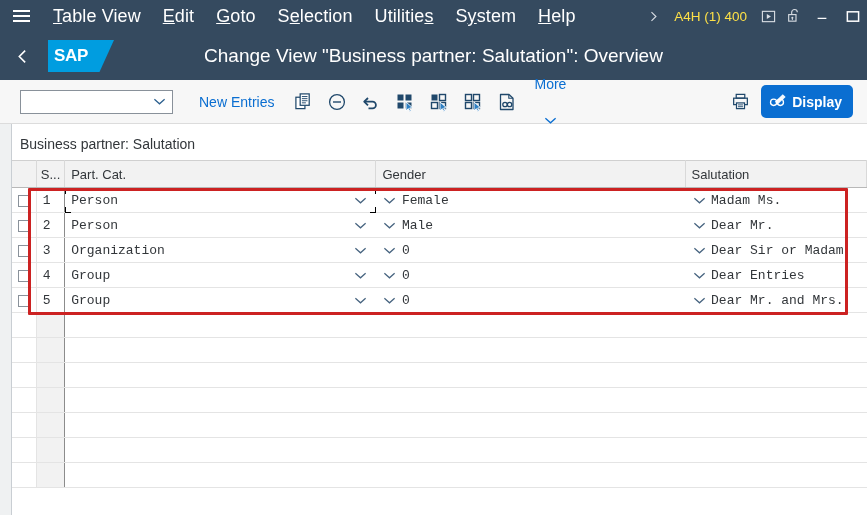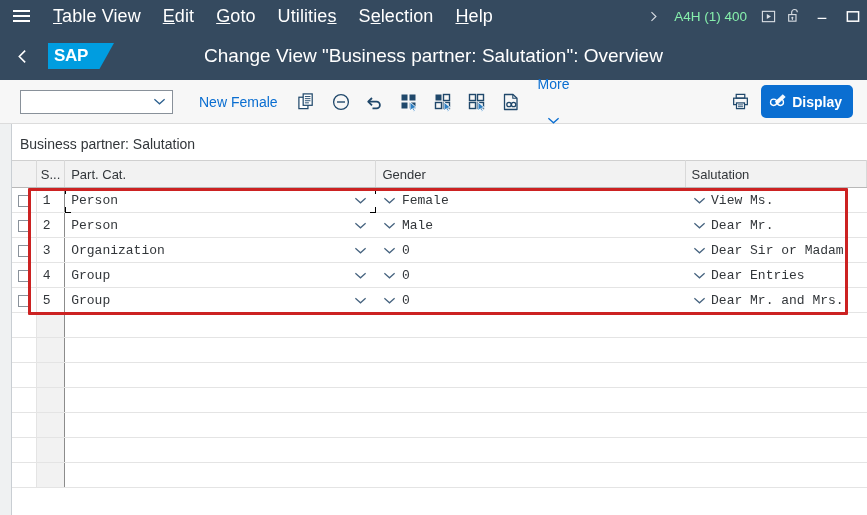--- a/index.html
+++ b/index.html
@@ -30,21 +30,21 @@
   }
   .menu-item u { text-decoration: underline; text-underline-offset: 1px; }
   .menu-right {
     position: absolute; right: 0; top: 0; height: 32px;
     display: flex; align-items: center; gap: 0px;
   }
   .chev-right {
     width: 26px; height: 32px; display: flex; align-items: center; justify-content: center;
     cursor: pointer;
   }
-  .sysid { font-size: 13.5px; padding: 0 8px; white-space: nowrap; color:#86efac; }
+  .sysid { font-size: 13.5px; padding: 0 8px; white-space: nowrap; color:#fde047; }
   .sq-btn {
     width: 26px; height: 32px; display: flex; align-items: center; justify-content: center;
     cursor: pointer;
   }
   .win-btn {
     width: 30px; height: 32px; display: flex; align-items: center; justify-content: center;
     cursor: pointer; color: #fff;
   }
 
   
@@ -54,21 +54,21 @@
   }
   .back-btn {
     width: 44px; height: 48px; display:flex; align-items:center; justify-content:center;
     cursor: pointer;
   }
   .sap-logo {
     width: 66px; height: 26px; position: relative; margin-left: 4px;
     display:flex; align-items:center;
   }
   .sap-logo .shape {
-    width: 66px; height: 26px; background: #009de0;
+    width: 66px; height: 32px; background: #009de0;
     clip-path: polygon(0 0, 100% 0, 78% 100%, 0 100%);
     display: flex; align-items: center;
   }
   .sap-logo .txt {
     color: #fff; font-weight: bold; font-size: 17px; letter-spacing: -0.3px;
     padding-left: 6px; font-family: "Liberation Sans", sans-serif;
   }
   .shell-title {
     position: absolute; left: 0; right: 0; text-align: center;
     color: #ffffff; font-size: 19px; pointer-events: none;
@@ -192,22 +192,23 @@
   <div class="menubar">
     <div class="hamburger">
       <span></span>
         <span></span>
         <span></span>
     </div>
 
     <div class="menu-item"><u>T</u>able View</div>
     <div class="menu-item"><u>E</u>dit</div>
     <div class="menu-item"><u>G</u>oto</div>
+    <div class="menu-item">S<u>e</u>lection</div>
     <div class="menu-item">Utilitie<u>s</u></div>
-    <div class="menu-item">S<u>e</u>lection</div>
+    <div class="menu-item">S<u>y</u>stem</div>
     <div class="menu-item"><u>H</u>elp</div>
 
     <div class="menu-right">
       <div class="chev-right">
         <svg width="13" height="13" viewBox="0 0 16 16">
           <path d="M5.5 2.5 L11 8 L5.5 13.5" stroke="#d8dde3" stroke-width="1.4" fill="none"></path>
         </svg>
       </div>
       <div class="sysid">A4H (1) 400</div>
       <div class="sq-btn">
@@ -255,21 +256,21 @@
 
     <div class="combo">
       <span class="val" title=""></span>
       <span class="cv">
         <svg width="13" height="9" viewBox="0 0 14 9">
           <path d="M1.5 2 L7 7 L12.5 2" stroke="#2b5f8e" stroke-width="1.3" fill="none"></path>
         </svg>
       </span>
     </div>
 
-    <div class="tb-text">New Female</div>
+    <div class="tb-text">New Entries</div>
 
     <div class="tb-icon">
       <svg width="19" height="19" viewBox="0 0 20 20">
         <rect x="2" y="5.5" width="9.5" height="12" fill="#ffffff" stroke="#20486b" stroke-width="1.3"></rect>
         <rect x="6.5" y="2" width="9.5" height="12" fill="#ffffff" stroke="#20486b" stroke-width="1.3"></rect>
         <line x1="8.3" y1="4.8" x2="14.2" y2="4.8" stroke="#20486b" stroke-width="1"></line>
         <line x1="8.3" y1="7" x2="14.2" y2="7" stroke="#20486b" stroke-width="1"></line>
         <line x1="8.3" y1="9.2" x2="14.2" y2="9.2" stroke="#20486b" stroke-width="1"></line>
         <line x1="8.3" y1="11.4" x2="12.5" y2="11.4" stroke="#20486b" stroke-width="1"></line>
       </svg>
@@ -415,21 +416,21 @@
                 <span class="txt">Female</span>
               </div>
             </td>
             <td class="prop lead">
               <div class="cellinner">
                 <span class="cvx">
                   <svg width="13" height="9" viewBox="0 0 14 9">
                       <path d="M1.5 2 L7 7 L12.5 2" stroke="#46637f" stroke-width="1.3" fill="none"></path>
                     </svg>
                 </span>
-                <span class="txt">View Ms.</span>
+                <span class="txt">Madam Ms.</span>
               </div>
             </td>
           </tr>
 
           <tr>
             <td class="cb">
               <span class="chk"></span></td>
             <td class="rownum">2</td>
             <td class="mono">
               <div class="cellinner">

